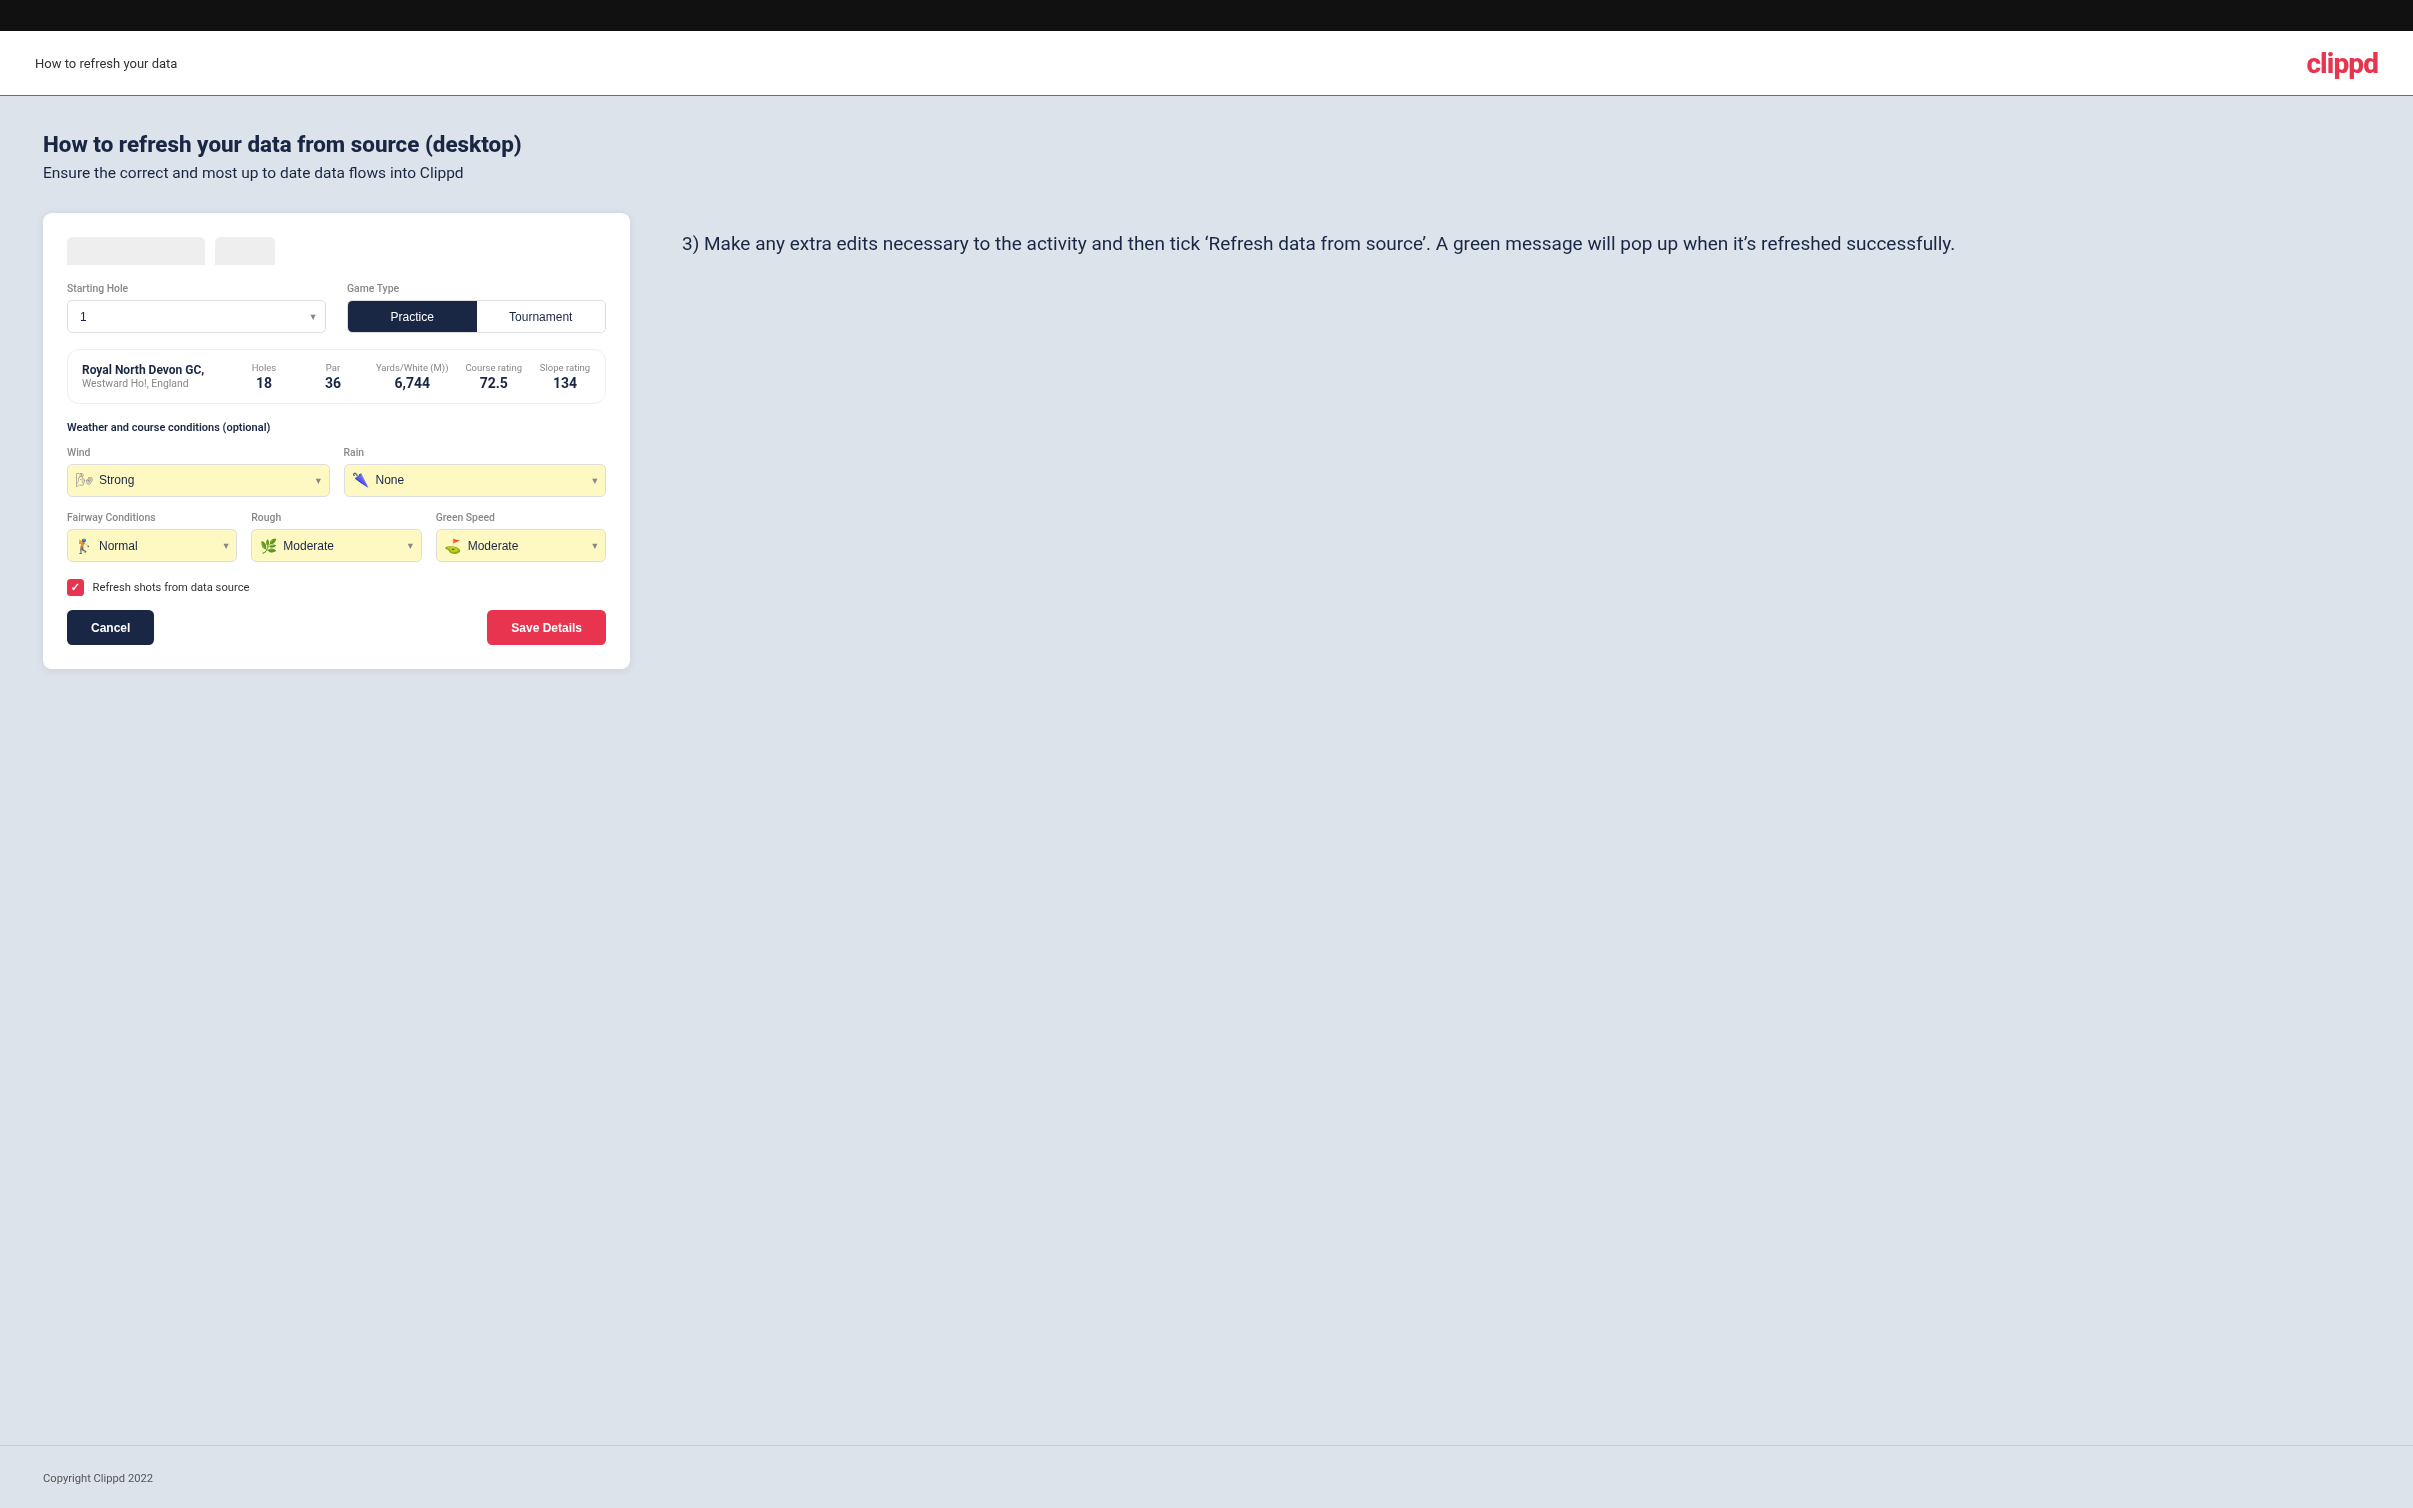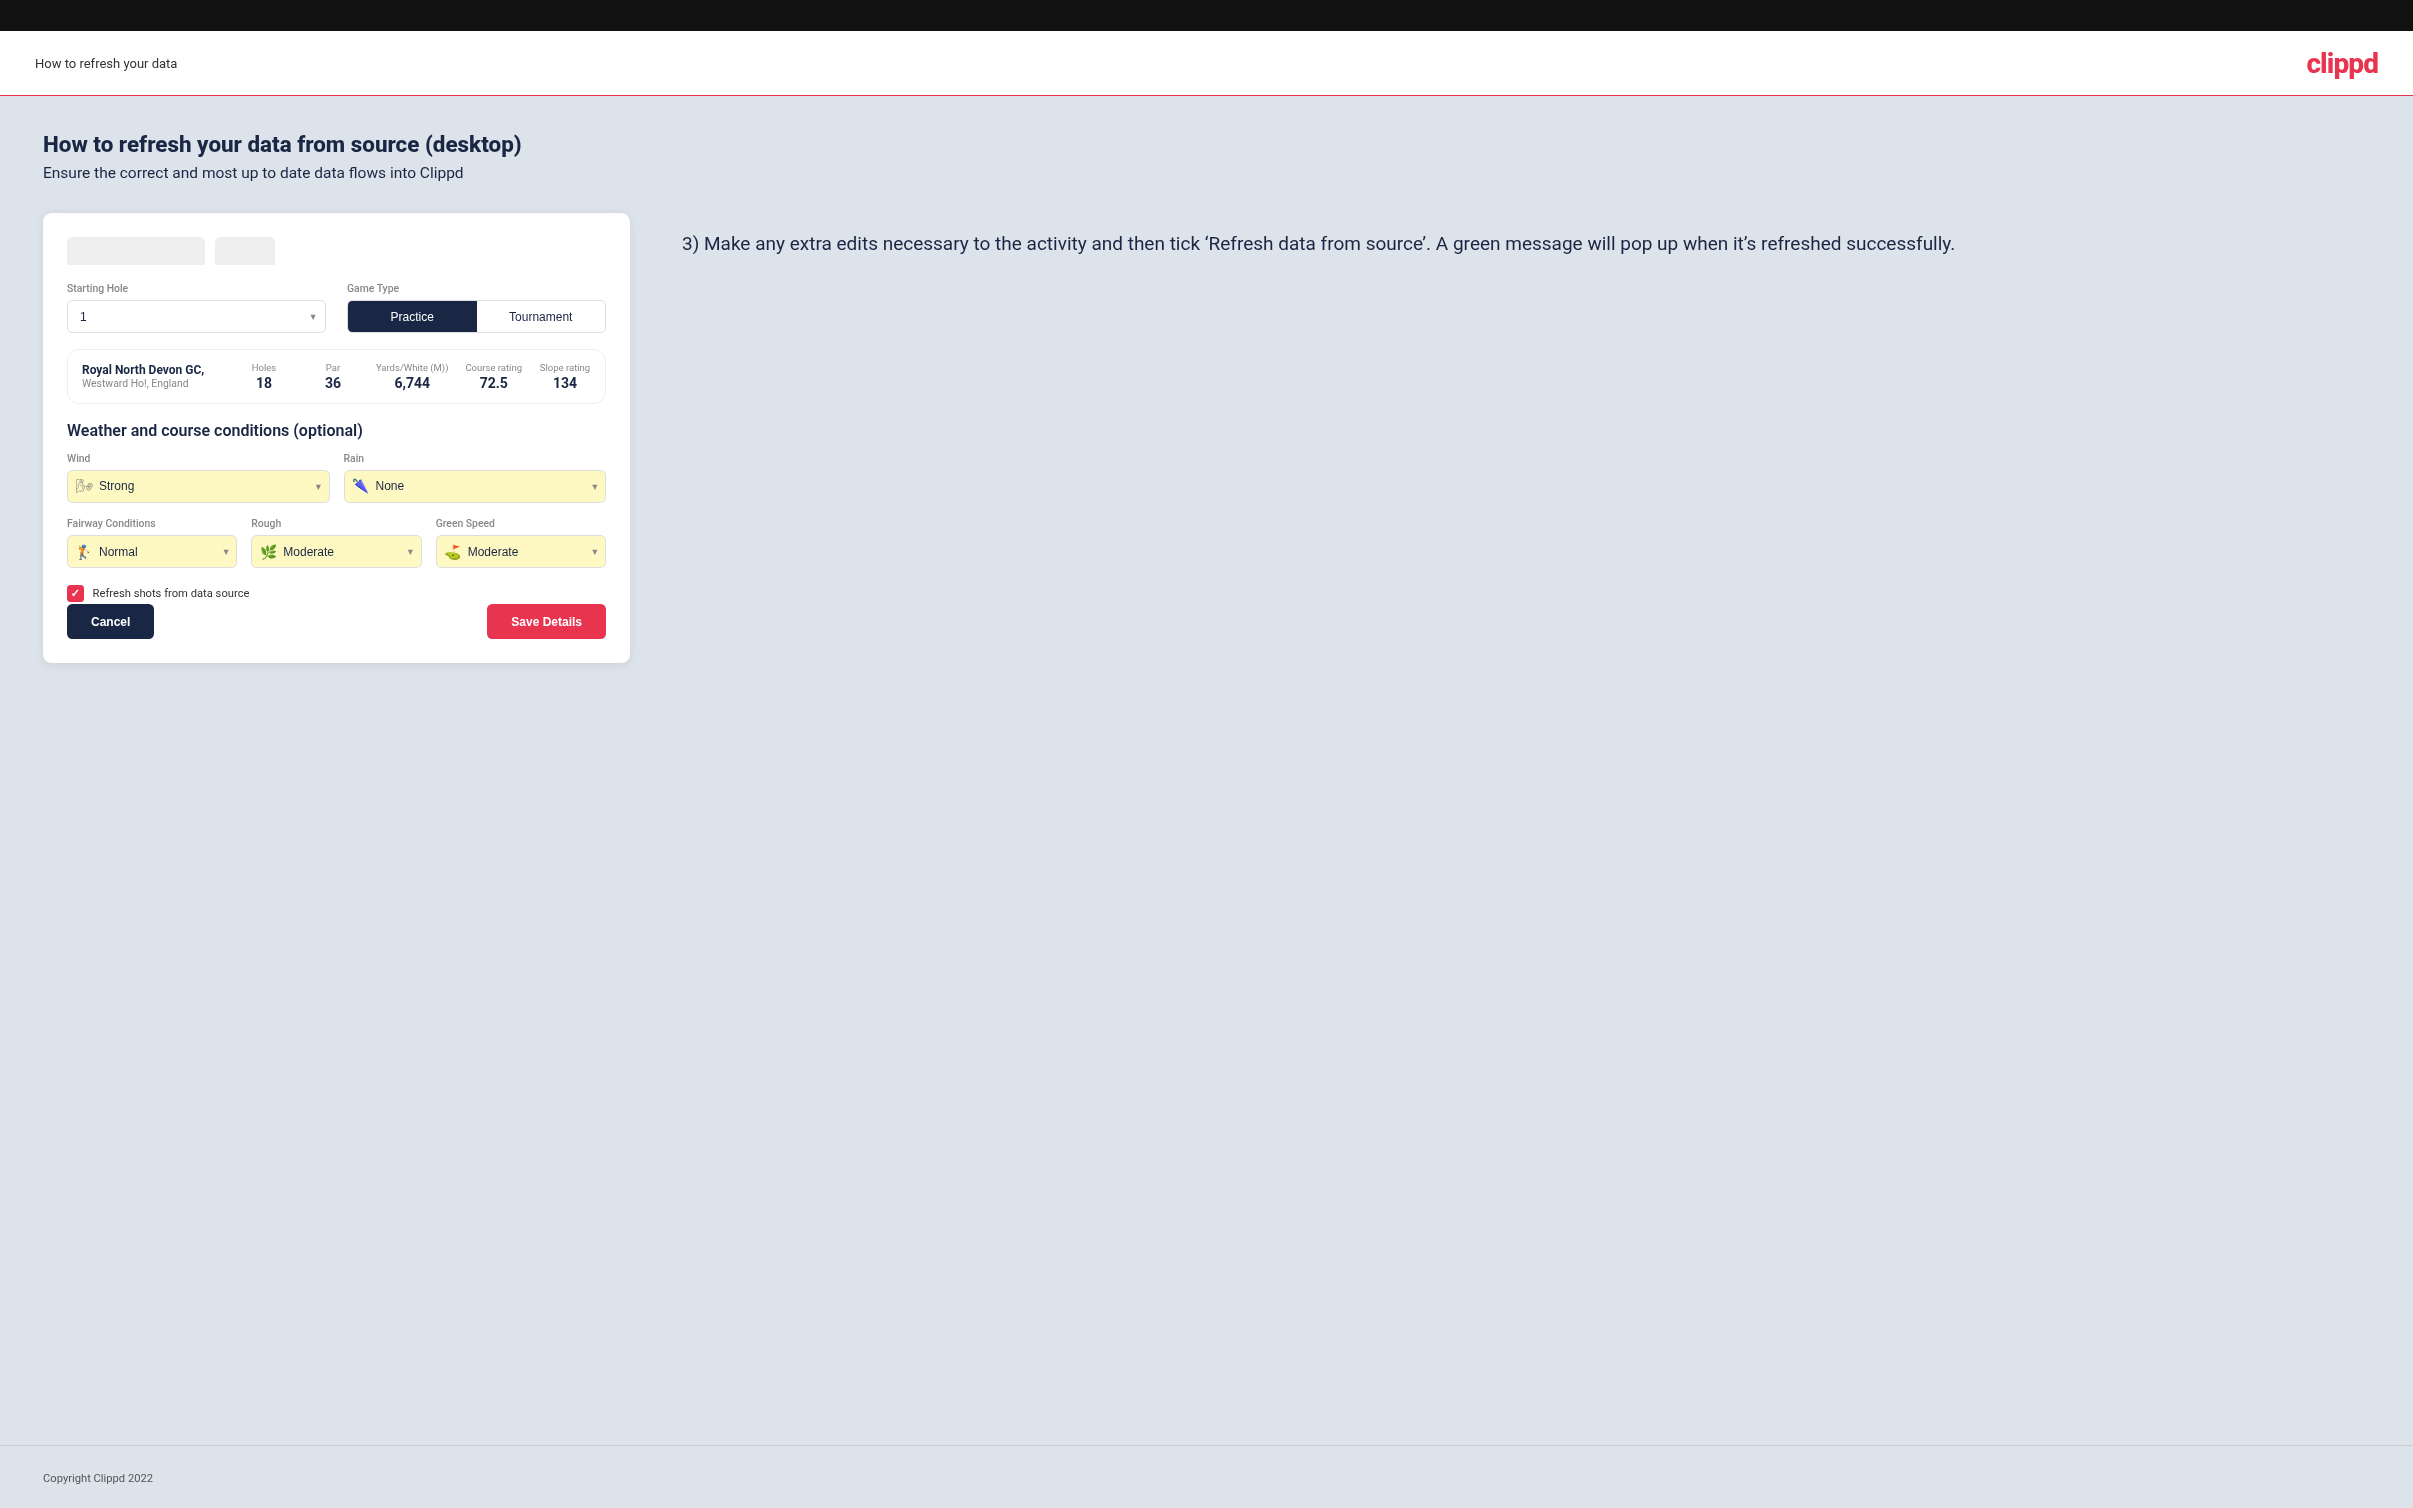--- a/index.html
+++ b/index.html
@@ -162,21 +162,21 @@
       font-size: 9.5px;
       color: #888;
       margin-bottom: 1.7px;
     }
     .stat-value {
       font-size: 14px;
       font-weight: 700;
       color: #1a2744;
     }
     .section-title {
-      font-size: 16px;
+      font-size: 11px;
       font-weight: 600;
       color: #1a2744;
       margin-bottom: 12px;
     }
     .conditions-grid {
       display: flex;
       gap: 14px;
       margin-bottom: 14px;
     }
     .select-with-icon {
@@ -206,21 +206,21 @@
     }
     .conditions-row-2 {
       display: flex;
       gap: 14px;
       margin-bottom: 17px;
     }
     .refresh-row {
       display: flex;
       align-items: center;
       gap: 8.6px;
-      margin-bottom: 2px;
+      margin-bottom: 14px;
     }
     .checkbox-checked {
       width: 17px;
       height: 17px;
       background: #e8344e;
       border-radius: 3.5px;
       display: flex;
       align-items: center;
       justify-content: center;
       flex-shrink: 0;

